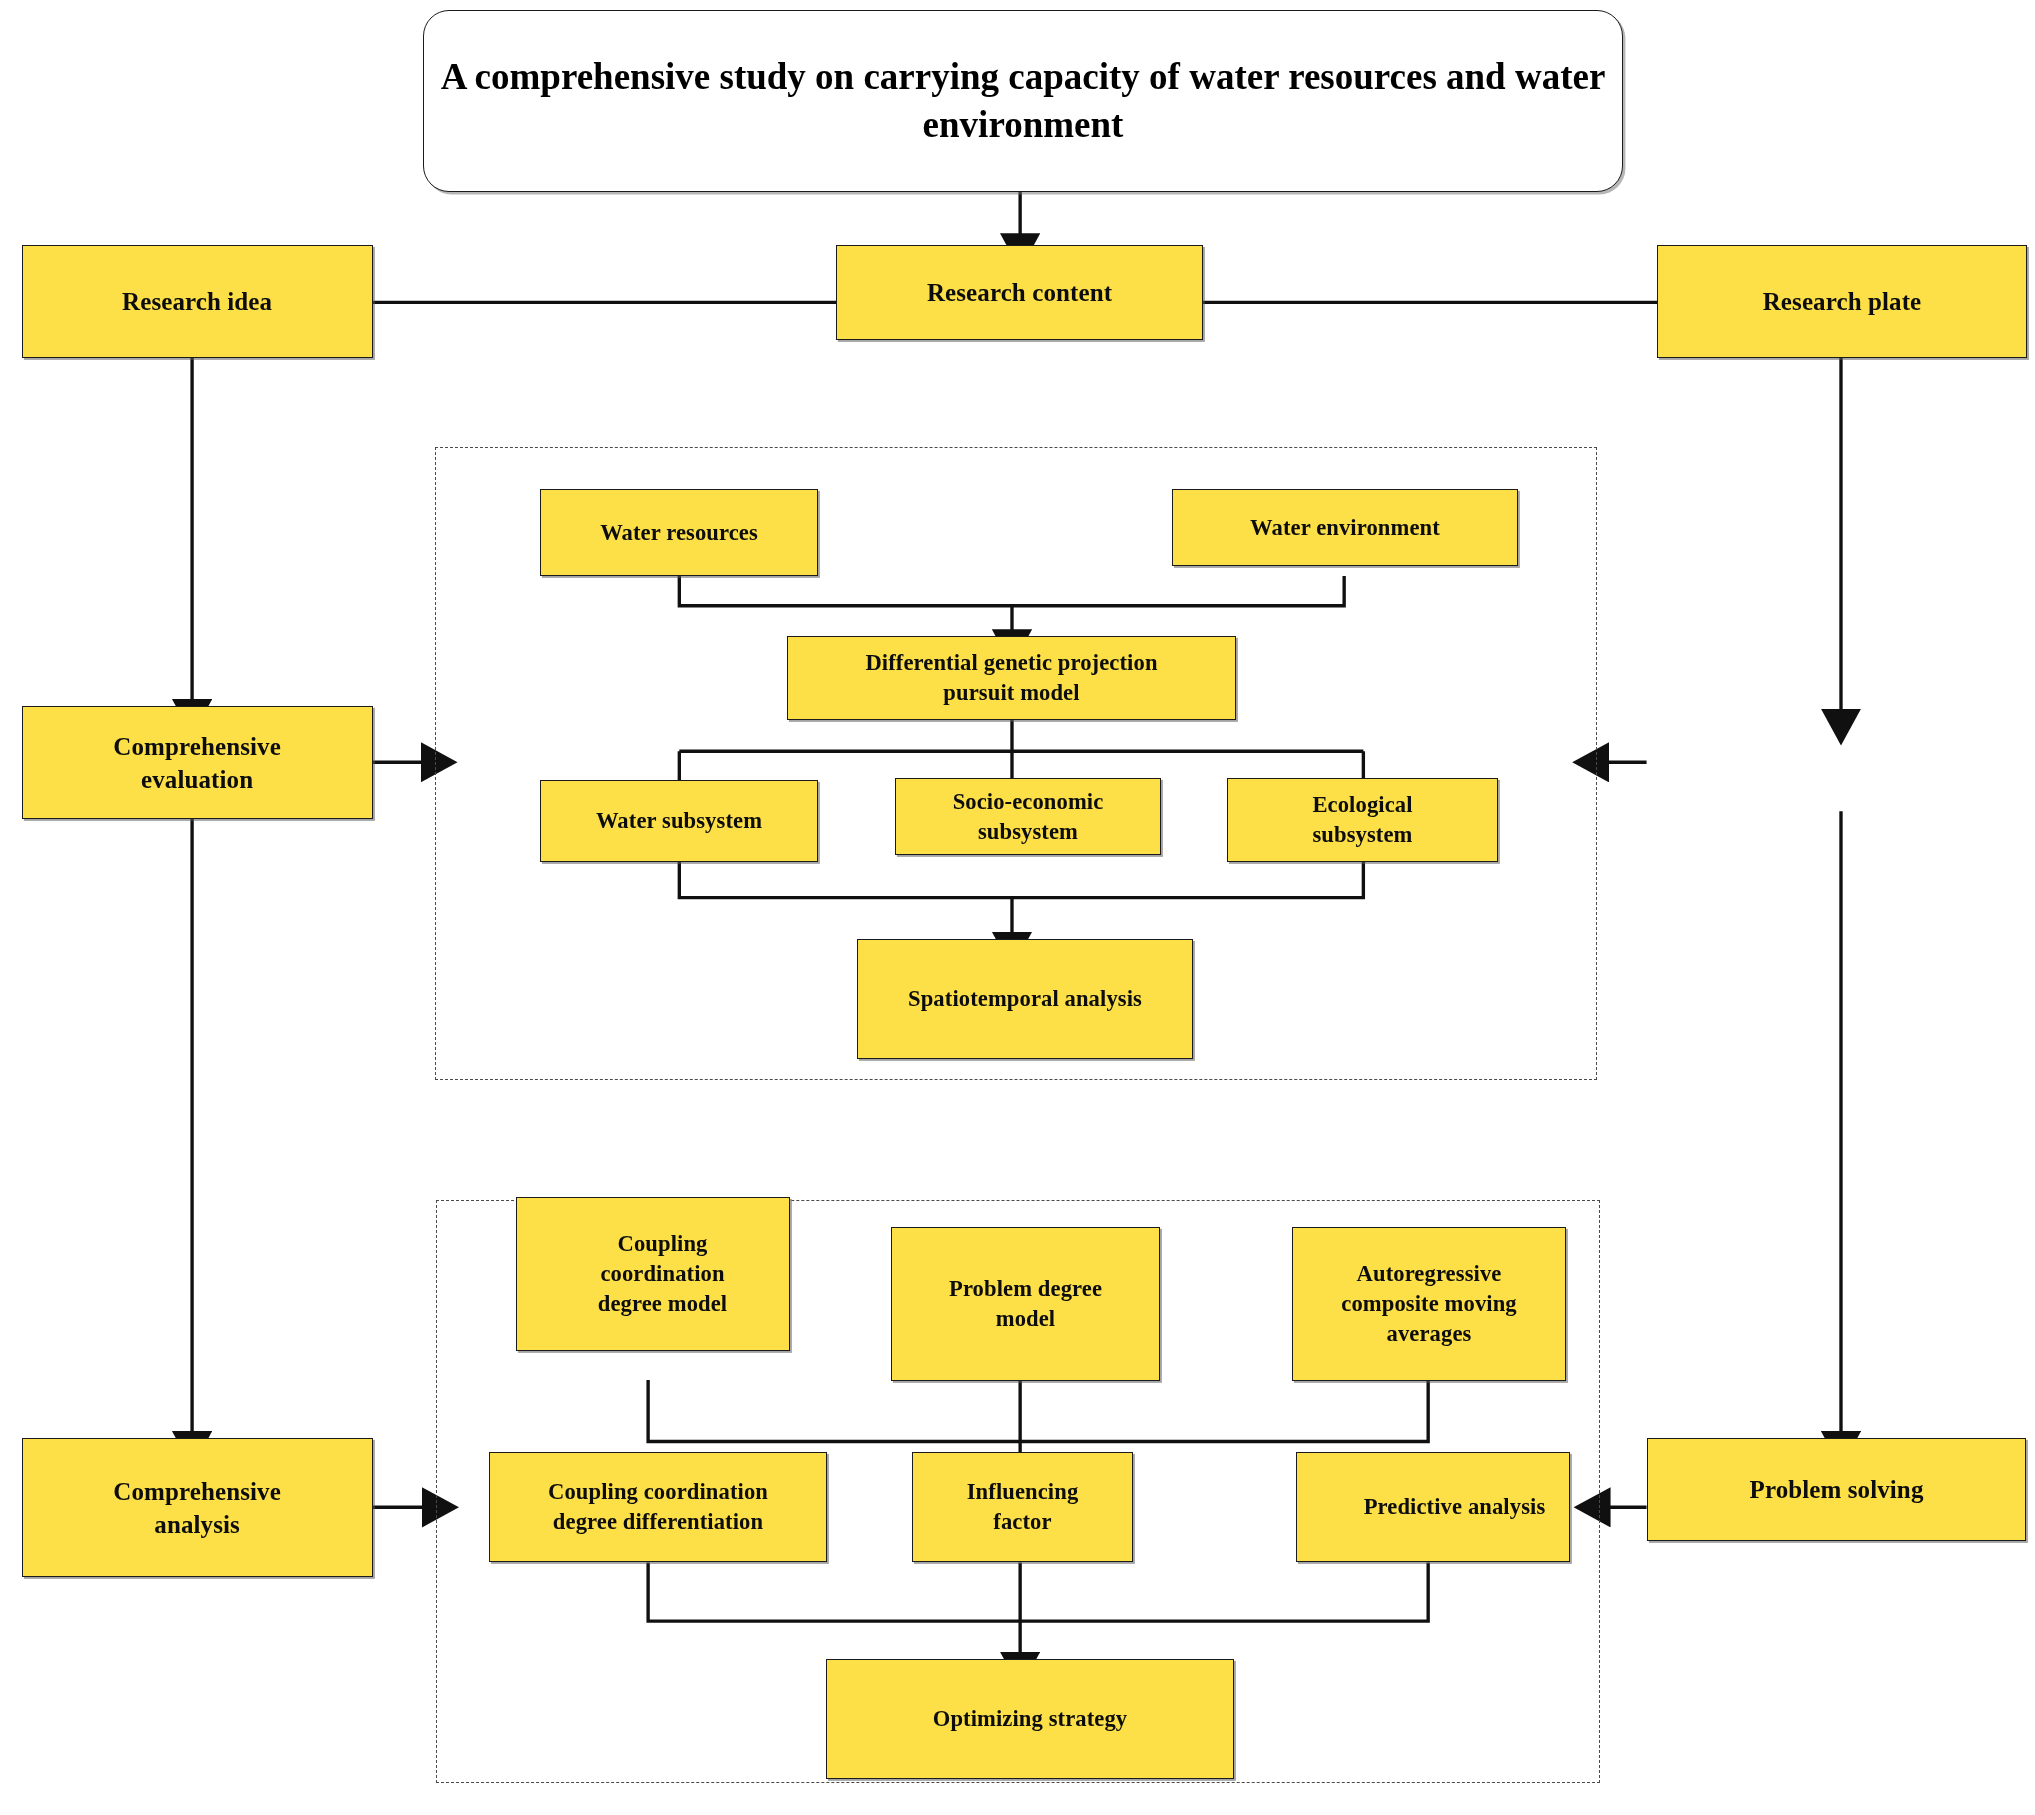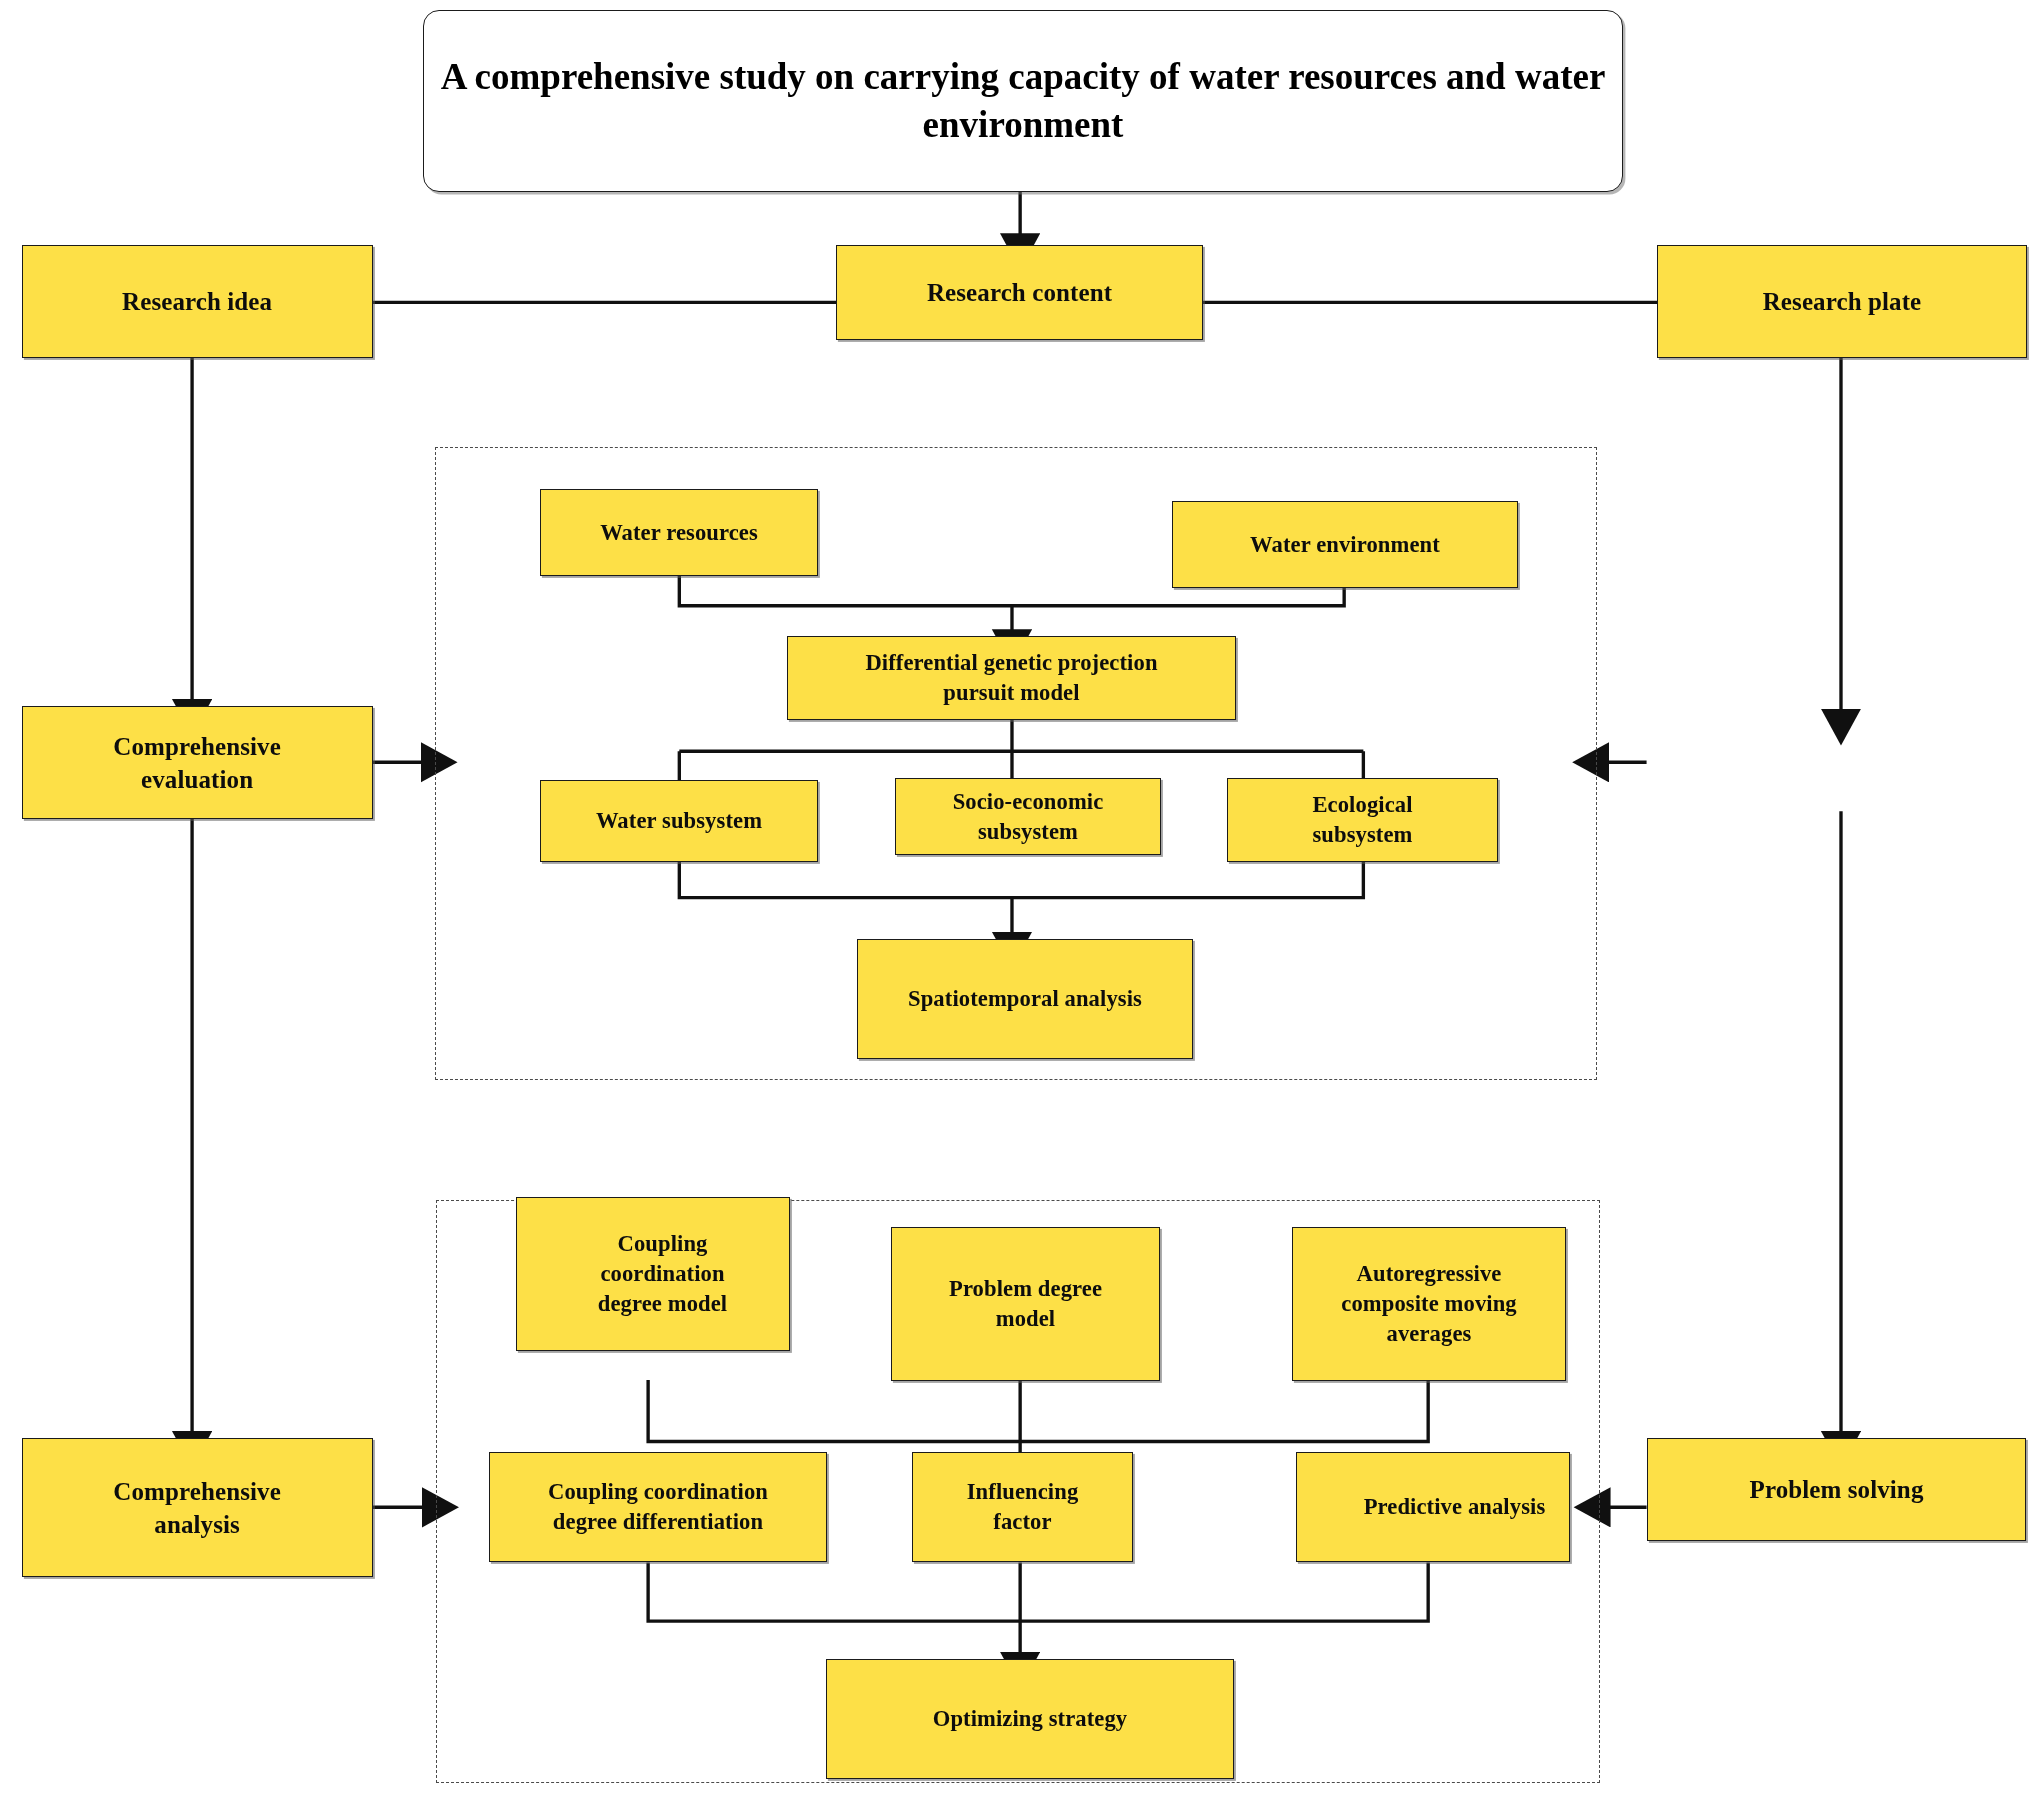--- a/index.html
+++ b/index.html
@@ -37,21 +37,21 @@
     line-height: 1.32;
     letter-spacing: 0.1px;
     box-shadow: 1.9px 1.9px 0 0 rgba(90,90,90,0.55);
   }
   .node span { display: block; padding: 0 4.8px; }
   .title-node {
     position: absolute;
     box-sizing: border-box;
     background: #ffffff;
     border: 1.9px solid #1b1b1b;
-    border-radius: 16px;
+    border-radius: 26px;
     display: flex;
     align-items: center;
     justify-content: center;
     text-align: center;
     font-weight: bold;
     color: #000000;
     line-height: 1.30;
     box-shadow: 2.4px 2.4px 0 0 rgba(110,110,110,0.5);
   }
   .dashed-group {
@@ -157,21 +157,21 @@
   <div class="node fs-lg" style="left:1647px; top:1438px; width:379px; height:103px;align-items:center;">
     <span>Problem solving</span>
   </div>
 
   <div class="dashed-group" style="left:435px; top:447px; width:1162px; height:633px;"></div>
 
   <div class="node fs-md" style="left:540px; top:489px; width:278px; height:87px;">
     <span>Water resources</span>
   </div>
 
-  <div class="node fs-md" style="left:1172px; top:489px; width:346px; height:87px;margin-top:12px;">
+  <div class="node fs-md" style="left:1172px; top:489px; width:346px; height:77px;">
     <span>Water environment</span>
   </div>
 
   <div class="node fs-md" style="left:787px; top:636px; width:449px; height:84px;">
     <div>
       <span>Differential genetic projection</span>
       <span>pursuit model</span>
     </div>
   </div>
 

